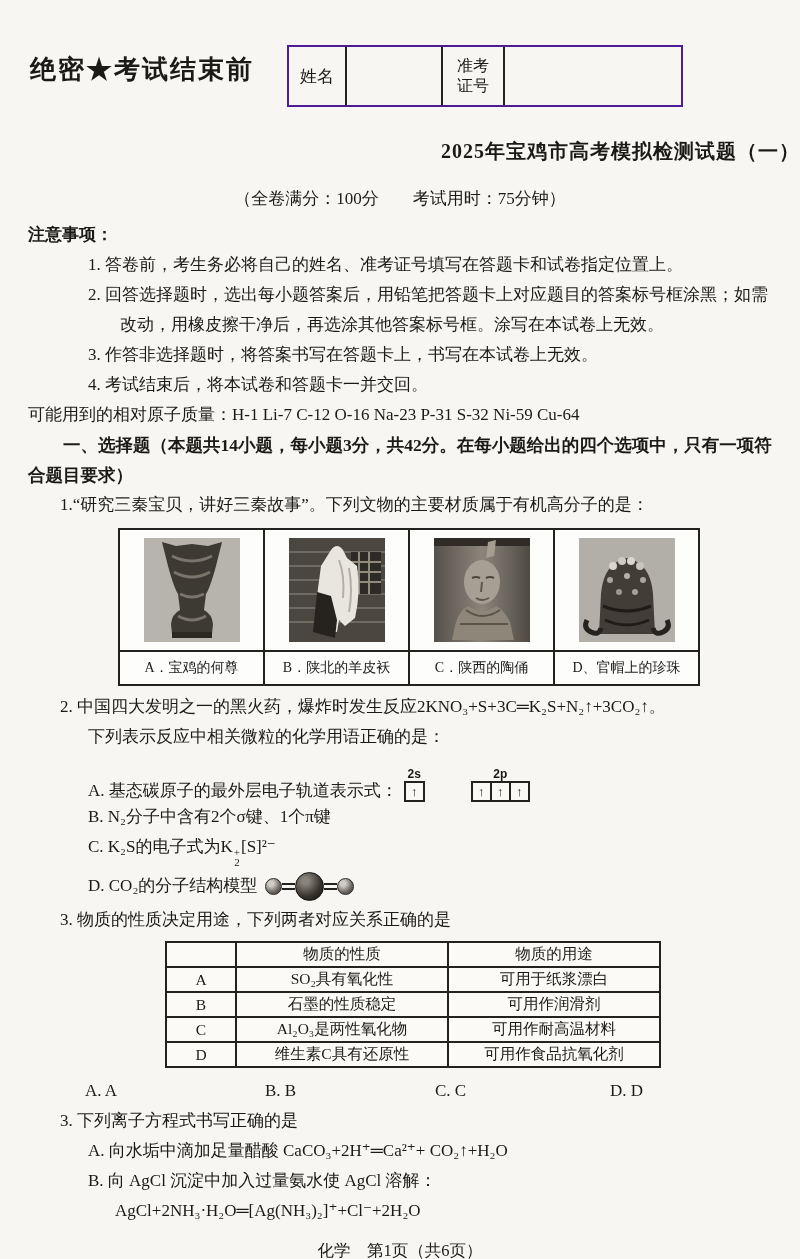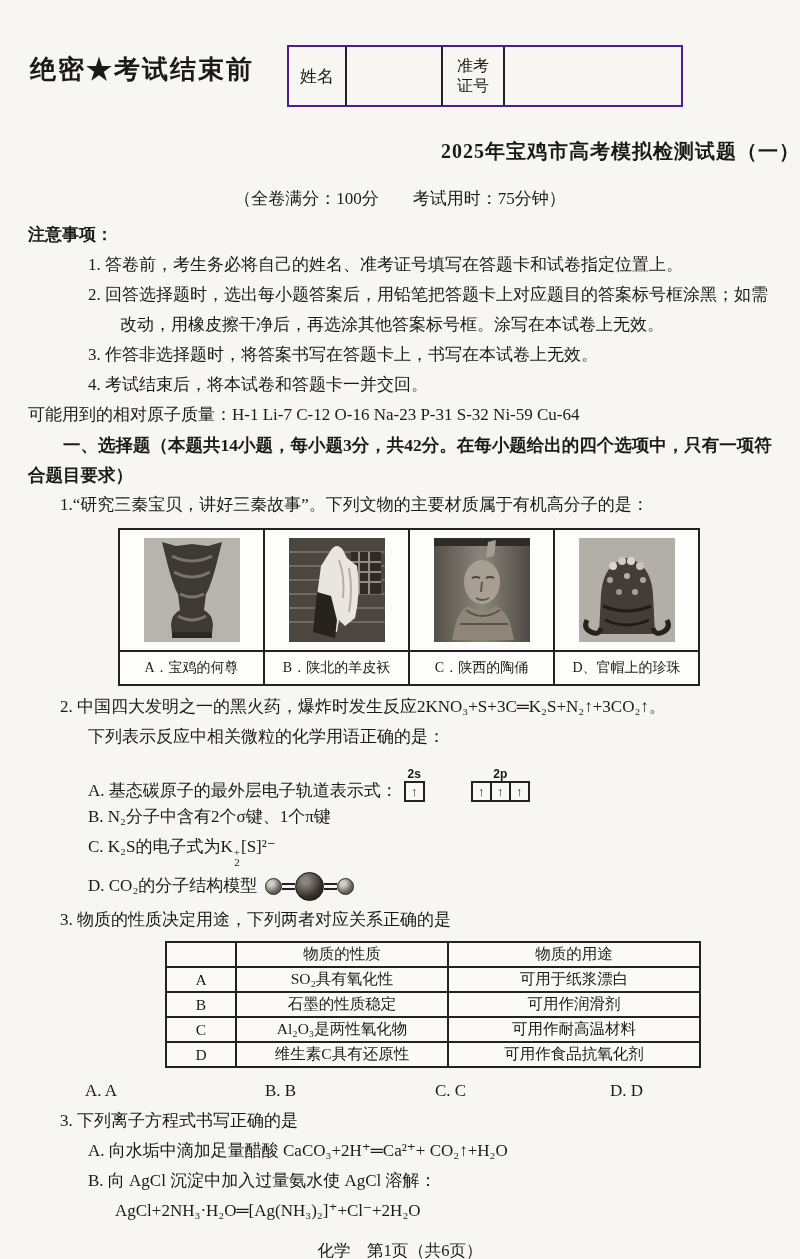--- a/index.html
+++ b/index.html
@@ -101,21 +101,21 @@
   .bond { width:13px; height:7px; border-top:2px solid #24221f; border-bottom:2px solid #24221f; box-sizing:border-box; }
 
   
   .q3-table { margin:6px 0 4px 165px; border-collapse:collapse; background:#fbfaf7; }
   .q3-table td {
     border:2px solid #24221f; text-align:center; height:25px;
     font-size:15.5px; padding:0 4px; box-sizing:border-box;
   }
   .q3-c0 { width:70px; }
   .q3-c1 { width:212px; }
-  .q3-c2 { width:252px; }
+  .q3-c2 { width:212px; }
 
   .answers-row { margin:8px 28px 0 28px; padding-left:57px; display:flex; font-size:17px; line-height:30px; }
   .answers-row span:nth-child(1) { width:180px; }
   .answers-row span:nth-child(2) { width:170px; }
   .answers-row span:nth-child(3) { width:175px; }
 
   .eqline { margin:0 28px; padding-left:87px; }
 
   .footer { text-align:center; font-size:16.5px; margin-top:14px; }
 </style>

